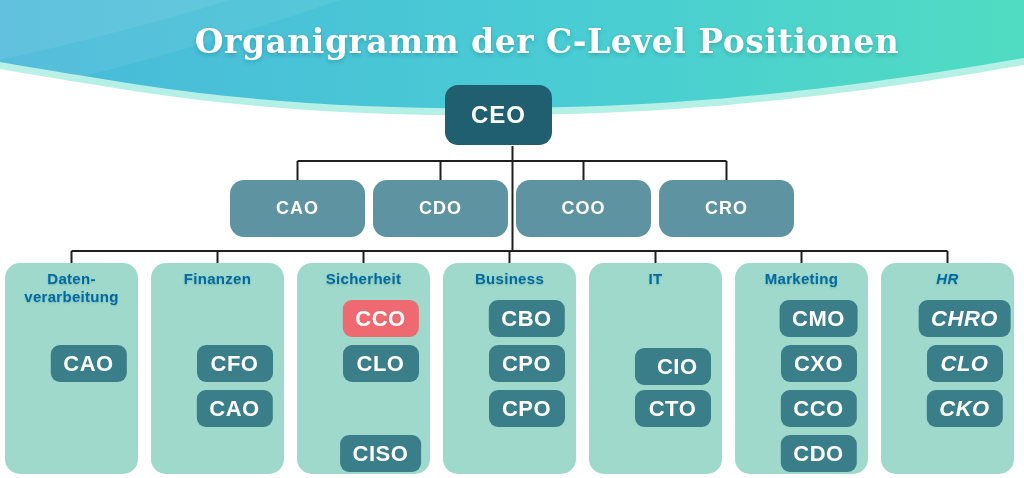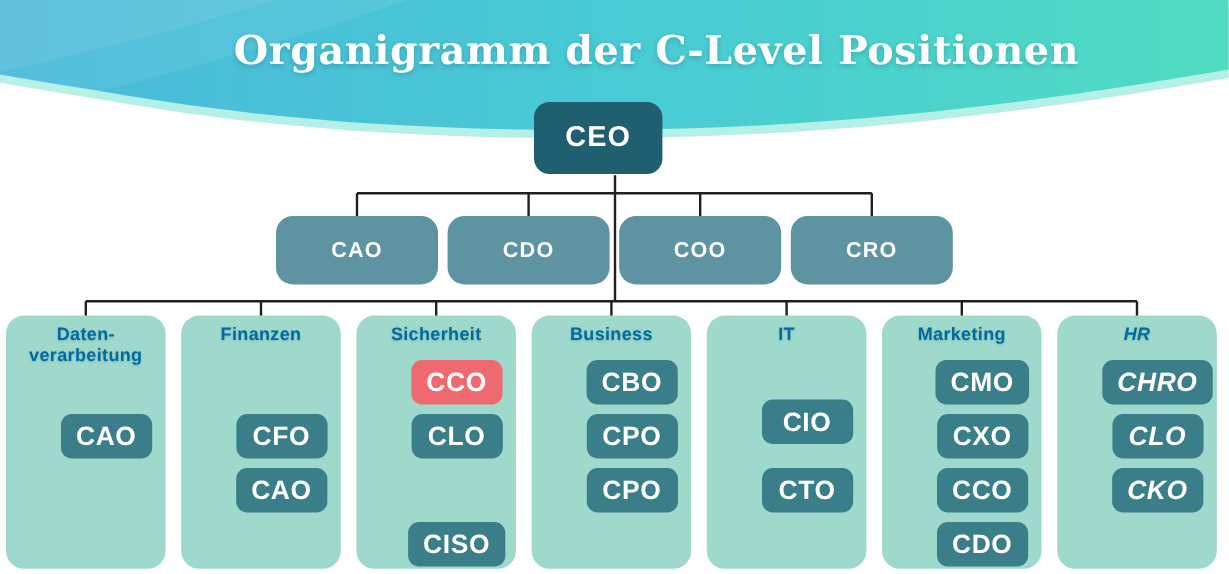--- a/index.html
+++ b/index.html
@@ -129,21 +129,21 @@
         <div>Business</div>
       </div>
       <div class="role-box" style="top: 37px;">CBO</div>
       <div class="role-box" style="top: 82px;">CPO</div>
       <div class="role-box" style="top: 127px;">CPO</div>
     </div>
     <div class="column" style="left: 589px;">
       <div class="col-title">
         <div>IT</div>
       </div>
-      <div class="role-box" style="top: 70px;">CIO</div>
+      <div class="role-box" style="top: 85px; text-align: right;">CIO</div>
       <div class="role-box" style="top: 127px;">CTO</div>
     </div>
     <div class="column" style="left: 735px;">
       <div class="col-title">
         <div>Marketing</div>
       </div>
       <div class="role-box" style="top: 82px;">CXO</div>
       <div class="role-box" style="top: 37px;">CMO</div>
       <div class="role-box" style="top: 127px;">CCO</div>
       <div class="role-box" style="top: 172px;">CDO</div>

